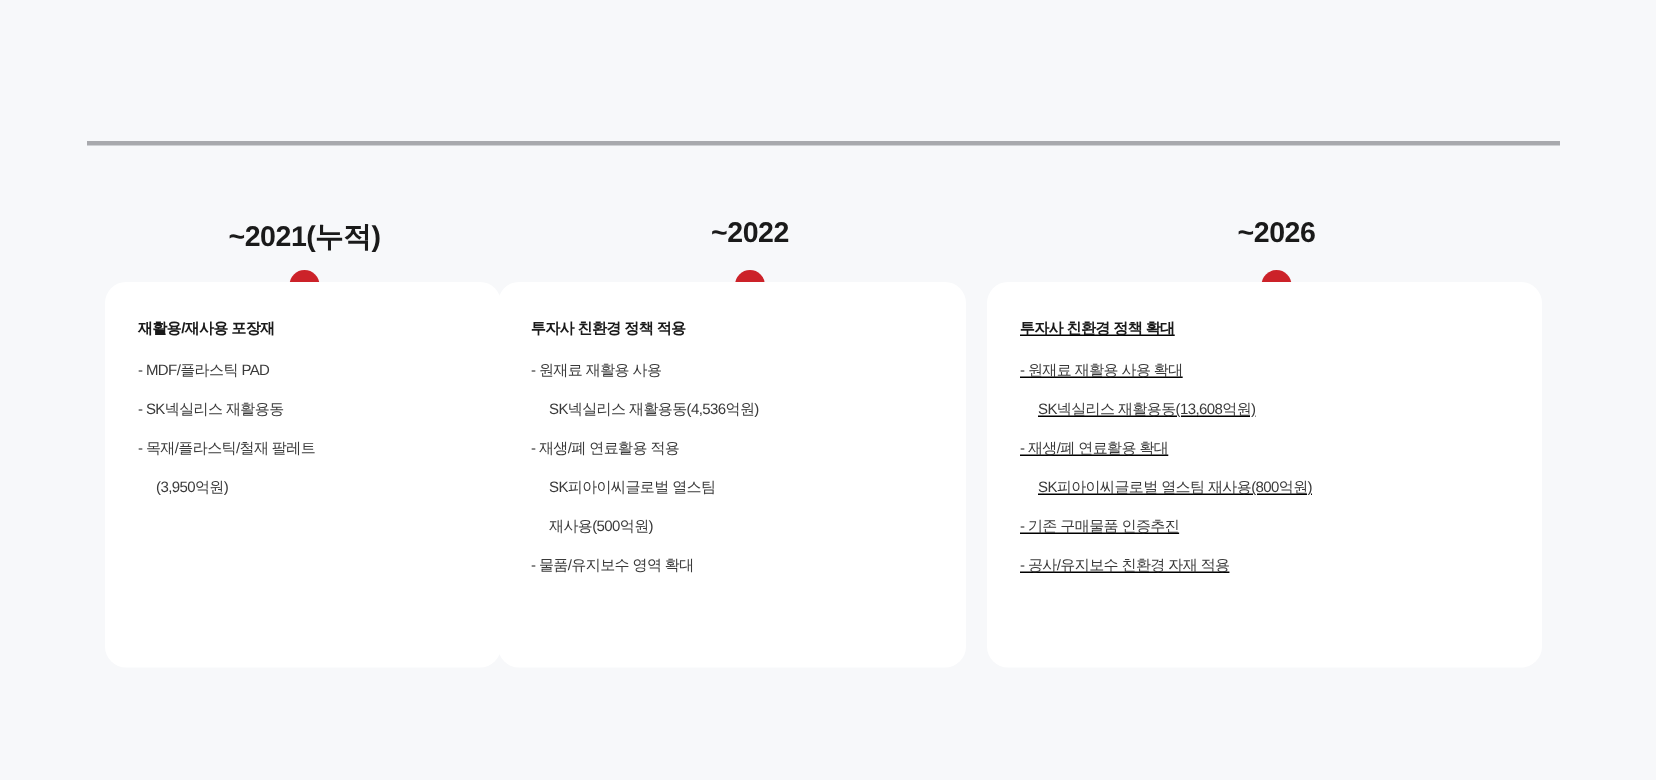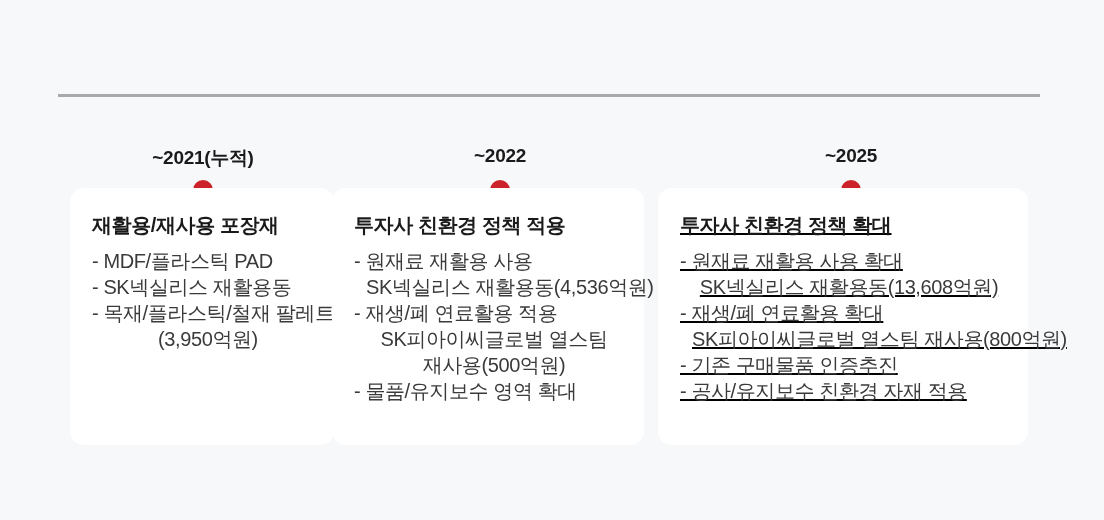--- a/index.html
+++ b/index.html
@@ -87,63 +87,62 @@
     background: #ffffff;
     border-radius: 14px;
     box-sizing: border-box;
     padding: 24px 22px 0 22px;
   }
   #card-0 { left: 70px;  width: 264px; }
   #card-1 { left: 332px; width: 312px; }
   #card-2 { left: 658px; width: 370px; text-decoration: underline; }
 
   .card-heading {
-    font-size: 20px;
+    font-size: 10px;
     font-weight: bold;
     color: #1a1a1a;
     letter-spacing: -0.4px;
     margin-bottom: 9px;
     white-space: nowrap;
   }
   .card-list {
     list-style: none;
     margin: 0;
     padding: 0;
   }
   .card-line {
-    font-size: 20px;
+    font-size: 10px;
     color: #3a3a3a;
     letter-spacing: -0.4px;
     line-height: 26px;
     white-space: nowrap;
   }
   .card-line.sub {
     padding-left: 12px;
-    text-align: center;
   }
 </style>
 </head>
 <body>
 
 <div id="timeline-axis">
 
   <div class="milestone" style="left:145px">
     <div class="milestone-year">~2021(누적)</div>
     <div class="milestone-dot"></div>
     <div class="milestone-value">5,935억원</div>
   </div>
 
   <div class="milestone" style="left:442px">
     <div class="milestone-year">~2022</div>
     <div class="milestone-dot"></div>
     <div class="milestone-value">10,474억원</div>
   </div>
 
   <div class="milestone" style="left:793px">
-    <div class="milestone-year">~2025</div>
+    <div class="milestone-year">~2026</div>
     <div class="milestone-dot"></div>
     <div class="milestone-value">24,091억원</div>
     <div class="milestone-note">(해외법인 포함)</div>
   </div>
 
 </div>
 
 <div class="card" id="card-0">
   <div class="card-heading">재활용/재사용 포장재</div>
   <ul class="card-list">

